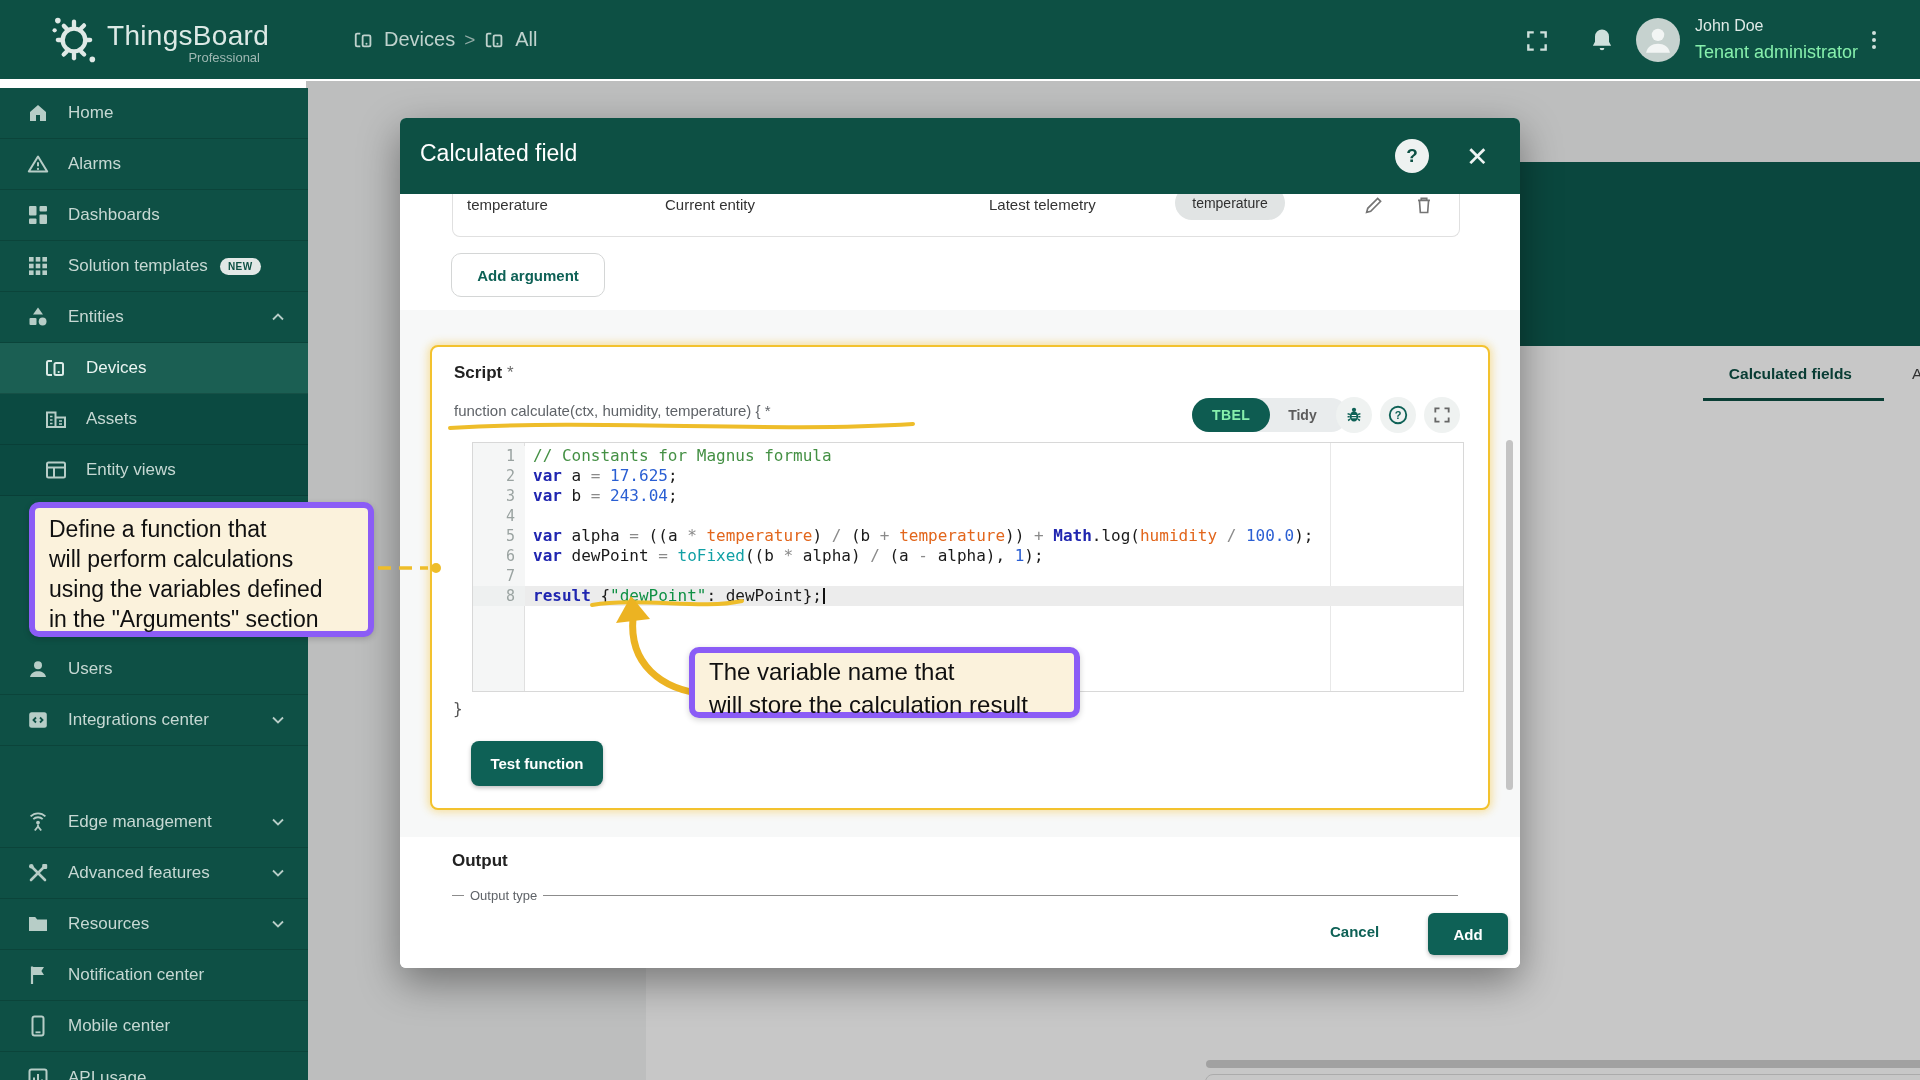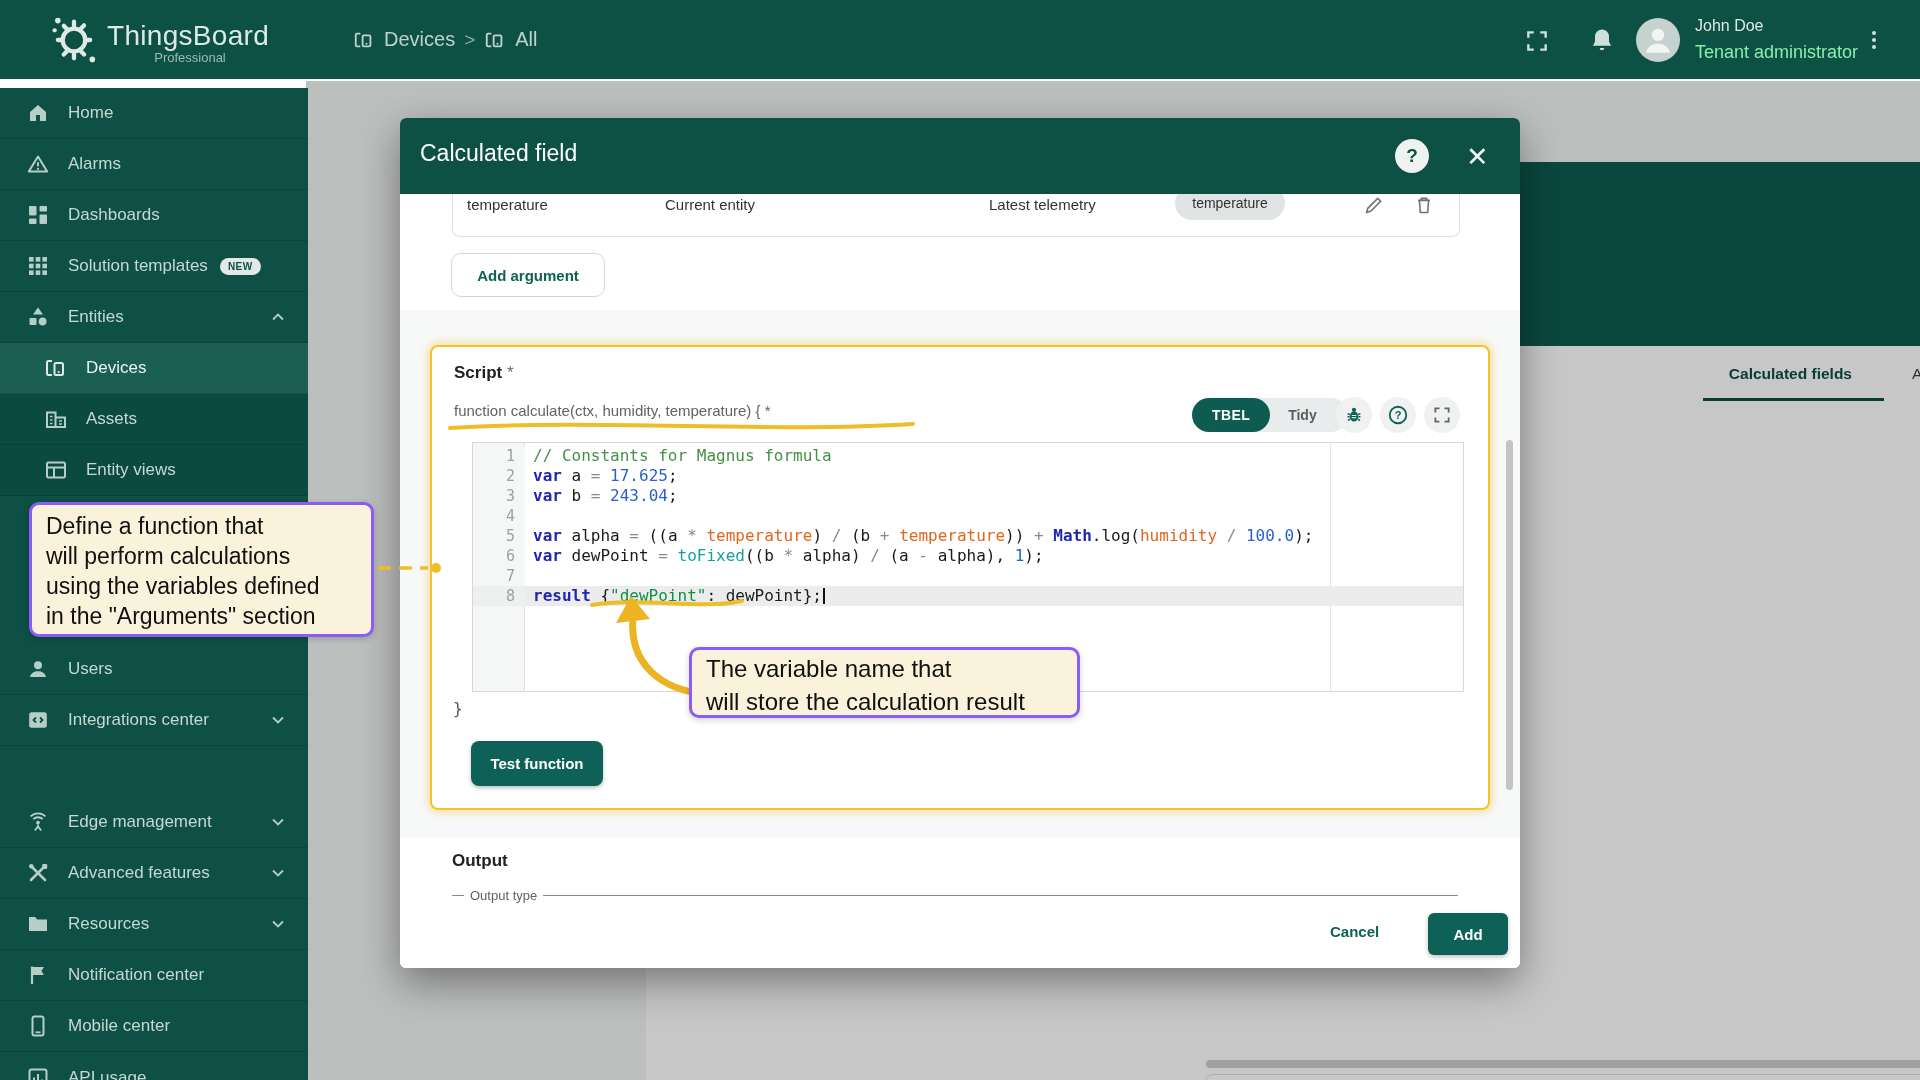--- a/index.html
+++ b/index.html
@@ -3,21 +3,21 @@
 <meta charset="utf-8">
 <style>
 *{margin:0;padding:0;box-sizing:border-box}
 html,body{background:#e9e9e9}
 .app{position:relative;width:1920px;height:1080px;overflow:hidden;background:#fff;
      font-family:"Liberation Sans",sans-serif;-webkit-font-smoothing:antialiased}
 .abs{position:absolute}
 
 .topbar{left:0;top:0;width:1920px;height:79px;background:#0d5044;z-index:30;display:block}
 .logo-title{color:#dce9e5;font-size:28px;font-weight:500;letter-spacing:.3px}
-.logo-sub{color:#9fb8b3;font-size:13px;text-align:center}
+.logo-sub{color:#9fb8b3;font-size:13px;text-align:right}
 .crumb{color:#bfd2cd;font-size:20px;display:flex;align-items:center;gap:9px}
 .crumb-sep{color:#93aca7;font-size:19px}
 .hdr-name{color:#dfeae7;font-size:16px}
 .hdr-role{color:#86efac;font-size:18px}
 
 .sidebar{left:0;top:88px;width:308px;height:999px;background:#0e5045;z-index:30;overflow:hidden}
 .sb-row{position:absolute;left:0;width:308px;height:51px;display:flex;align-items:center;
         border-bottom:1px solid rgba(0,0,0,.15);color:#c6d8d3;font-size:17px}
 .sb-row .sb-ic{width:24px;height:24px;margin:0 18px 0 26px;color:#b7cdc7;flex:none}
 .sb-sub{background:#0b4a41}
@@ -46,21 +46,21 @@
 .chip{background:#e1e4e4;border-radius:17px;height:34px;display:flex;align-items:center;justify-content:center;
       font-size:14px;color:#303030}
 .btn-outline{border:1px solid #d4d6d6;border-radius:10px;background:#fff;color:#0e6156;
              font-size:15px;font-weight:600;display:flex;align-items:center;justify-content:center}
 .card{left:30px;top:227px;width:1060px;height:465px;background:#fff;border:2px solid #f3c22e;border-radius:8px;
       box-shadow:0 0 9px 2px rgba(243,194,46,.45)}
 .script-lbl{font-size:17px;font-weight:600;color:#222}
 .script-star{color:#6b6b6b;font-weight:400}
 .sig{font-size:15px;color:#5f6368}
 .langgrp{background:#e9eced;border-radius:17px;height:34px;display:flex;align-items:center}
-.langsel{background:#0e5c51;color:#ffffff;border-radius:17px;height:34px;padding:0 20px;display:flex;align-items:center;
+.langsel{background:#0e5c51;color:#86efac;border-radius:17px;height:34px;padding:0 20px;display:flex;align-items:center;
          font-size:14px;font-weight:700;letter-spacing:.4px}
 .langalt{color:#5c5c5c;font-size:14px;font-weight:600;padding:0 18px}
 .tool-circ{width:36px;height:36px;border-radius:50%;background:#eff2f1;display:flex;align-items:center;justify-content:center}
 .editor{left:40px;top:95px;width:992px;height:250px;border:1px solid #d8d8d8;background:#fff;overflow:hidden}
 .gutbg{position:absolute;left:0;top:0;bottom:0;width:52px;background:#f5f6f6;border-right:1px solid #e0e0e0}
 .ruler{position:absolute;left:857px;top:0;bottom:0;width:1px;background:#e8e8e8}
 #code-rows{position:absolute;left:0;top:3px;right:0;font-family:"DejaVu Sans Mono",monospace;font-size:16px;line-height:20px}
 .crow{display:flex;height:20px}
 .crow.active{background:#ececec}
 .gut{width:52px;flex:none;text-align:right;padding-right:10px;color:#9aa3a1;background:#f5f6f6;font-size:15px}
@@ -76,21 +76,21 @@
 .tk-pl{color:#1a1a1a}
 .caret{display:inline-block;width:2px;height:16px;background:#111;vertical-align:-3px;margin-left:1px}
 .btn-primary{background:#0e6156;color:#fff;border-radius:8px;font-size:15px;font-weight:600;
              display:flex;align-items:center;justify-content:center;box-shadow:0 2px 4px rgba(0,0,0,.25)}
 .out-head{font-size:17px;font-weight:600;color:#222}
 .fieldset-line{border-top:1px solid #8c8c8c}
 .fieldset-lbl{font-size:13px;color:#5f6368;background:#fff;padding:0 6px}
 .cancel-btn{color:#0e6156;font-size:15px;font-weight:600}
 .mscroll{left:1106px;top:322px;width:7px;height:350px;border-radius:4px;background:#c4c4c4;z-index:5}
 
-.anno{z-index:40;background:#fbf2dc;border:3px solid #8b5cf6;border-radius:10px;color:#101010;
+.anno{z-index:40;background:#fbf2dc;border:6px solid #8b5cf6;border-radius:10px;color:#101010;
       box-shadow:0 2px 6px rgba(0,0,0,.18)}
 .anno div{white-space:nowrap}
 .anno-svg{left:0;top:0;width:1920px;height:1080px;z-index:39;pointer-events:none}
 </style>
 </head>
 <body>
 
 <div class="app">
 
   <div class="abs content">

